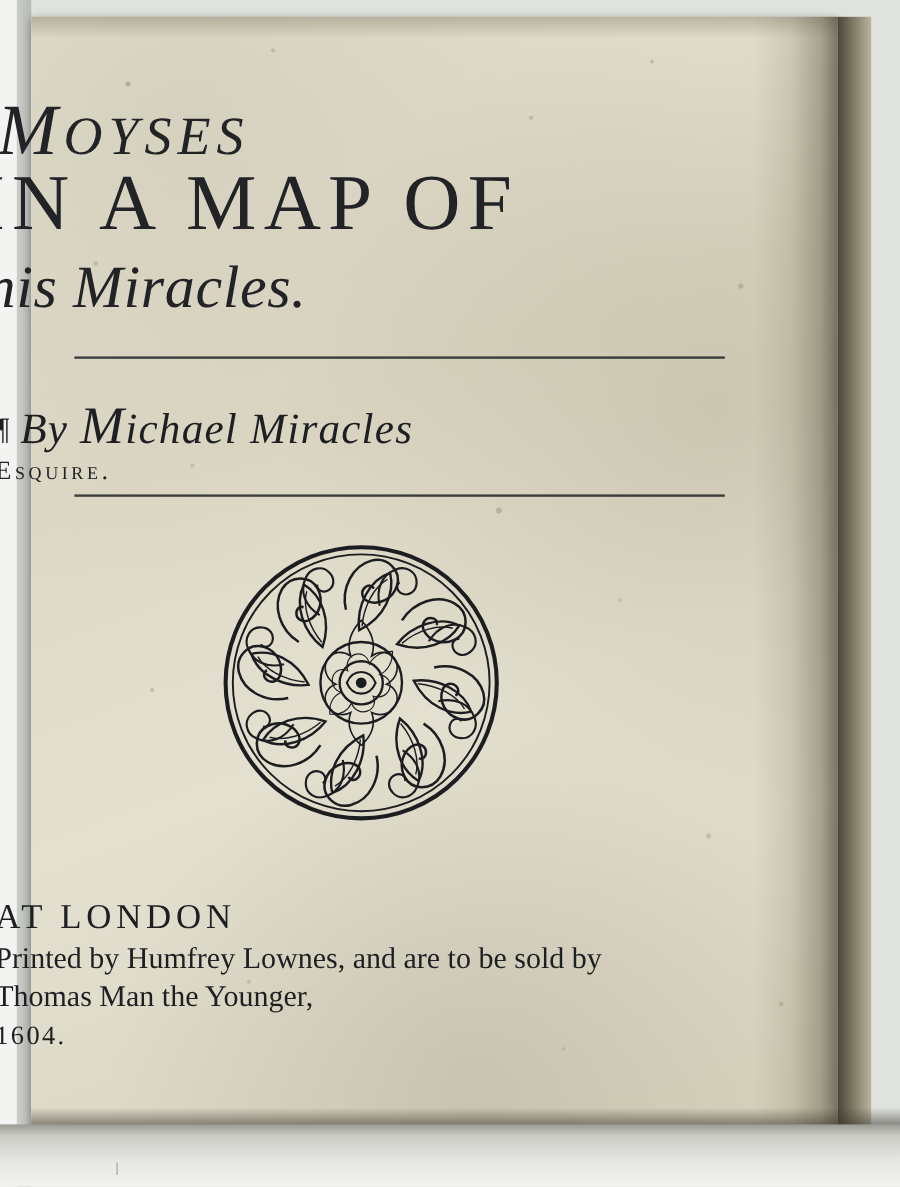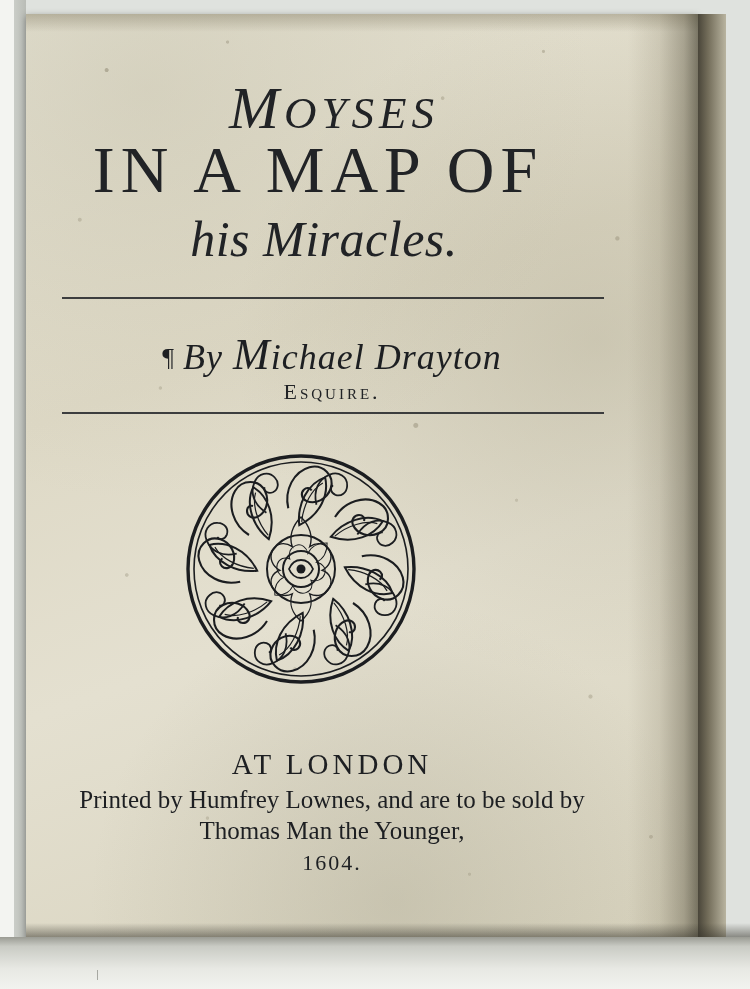--- a/index.html
+++ b/index.html
@@ -108,21 +108,20 @@
     width: 100%; height: 18px;
     background: linear-gradient(180deg, rgba(120,112,88,0.38) 0%, rgba(120,112,88,0) 100%);
   }
 
   
   .type-area {
     position: absolute;
     left: 0; top: 0;
     width: 672px; height: 935px;
     color: #1d1f22;
-    text-align: center;
   }
 
   .rule {
     position: absolute;
     height: 2px;
     background: #26282b;
     left: 36px;
     width: 542px;
     opacity: 0.88;
   }
@@ -264,21 +263,21 @@
       <div class="tline title-2">
         <span class="cap">I</span><span>N A MAP OF</span>
       </div>
 
       <div class="tline title-3">his Miracles.</div>
 
       <div class="rule r1"></div>
 
       <div class="author">
         <span class="pilcrow">¶</span><span>By</span>
-        <span class="big">M</span><span>ichael Drayton</span>
+        <span class="big">M</span><span>ichael Miracles</span>
       </div>
 
       <div class="tline esquire">Esquire.</div>
 
       <div class="rule r2"></div>
 
       <div class="ornament">
         <svg width="250" height="250" viewBox="0 0 250 250" xmlns="http://www.w3.org/2000/svg">
           <defs>
             <g id="petal">

